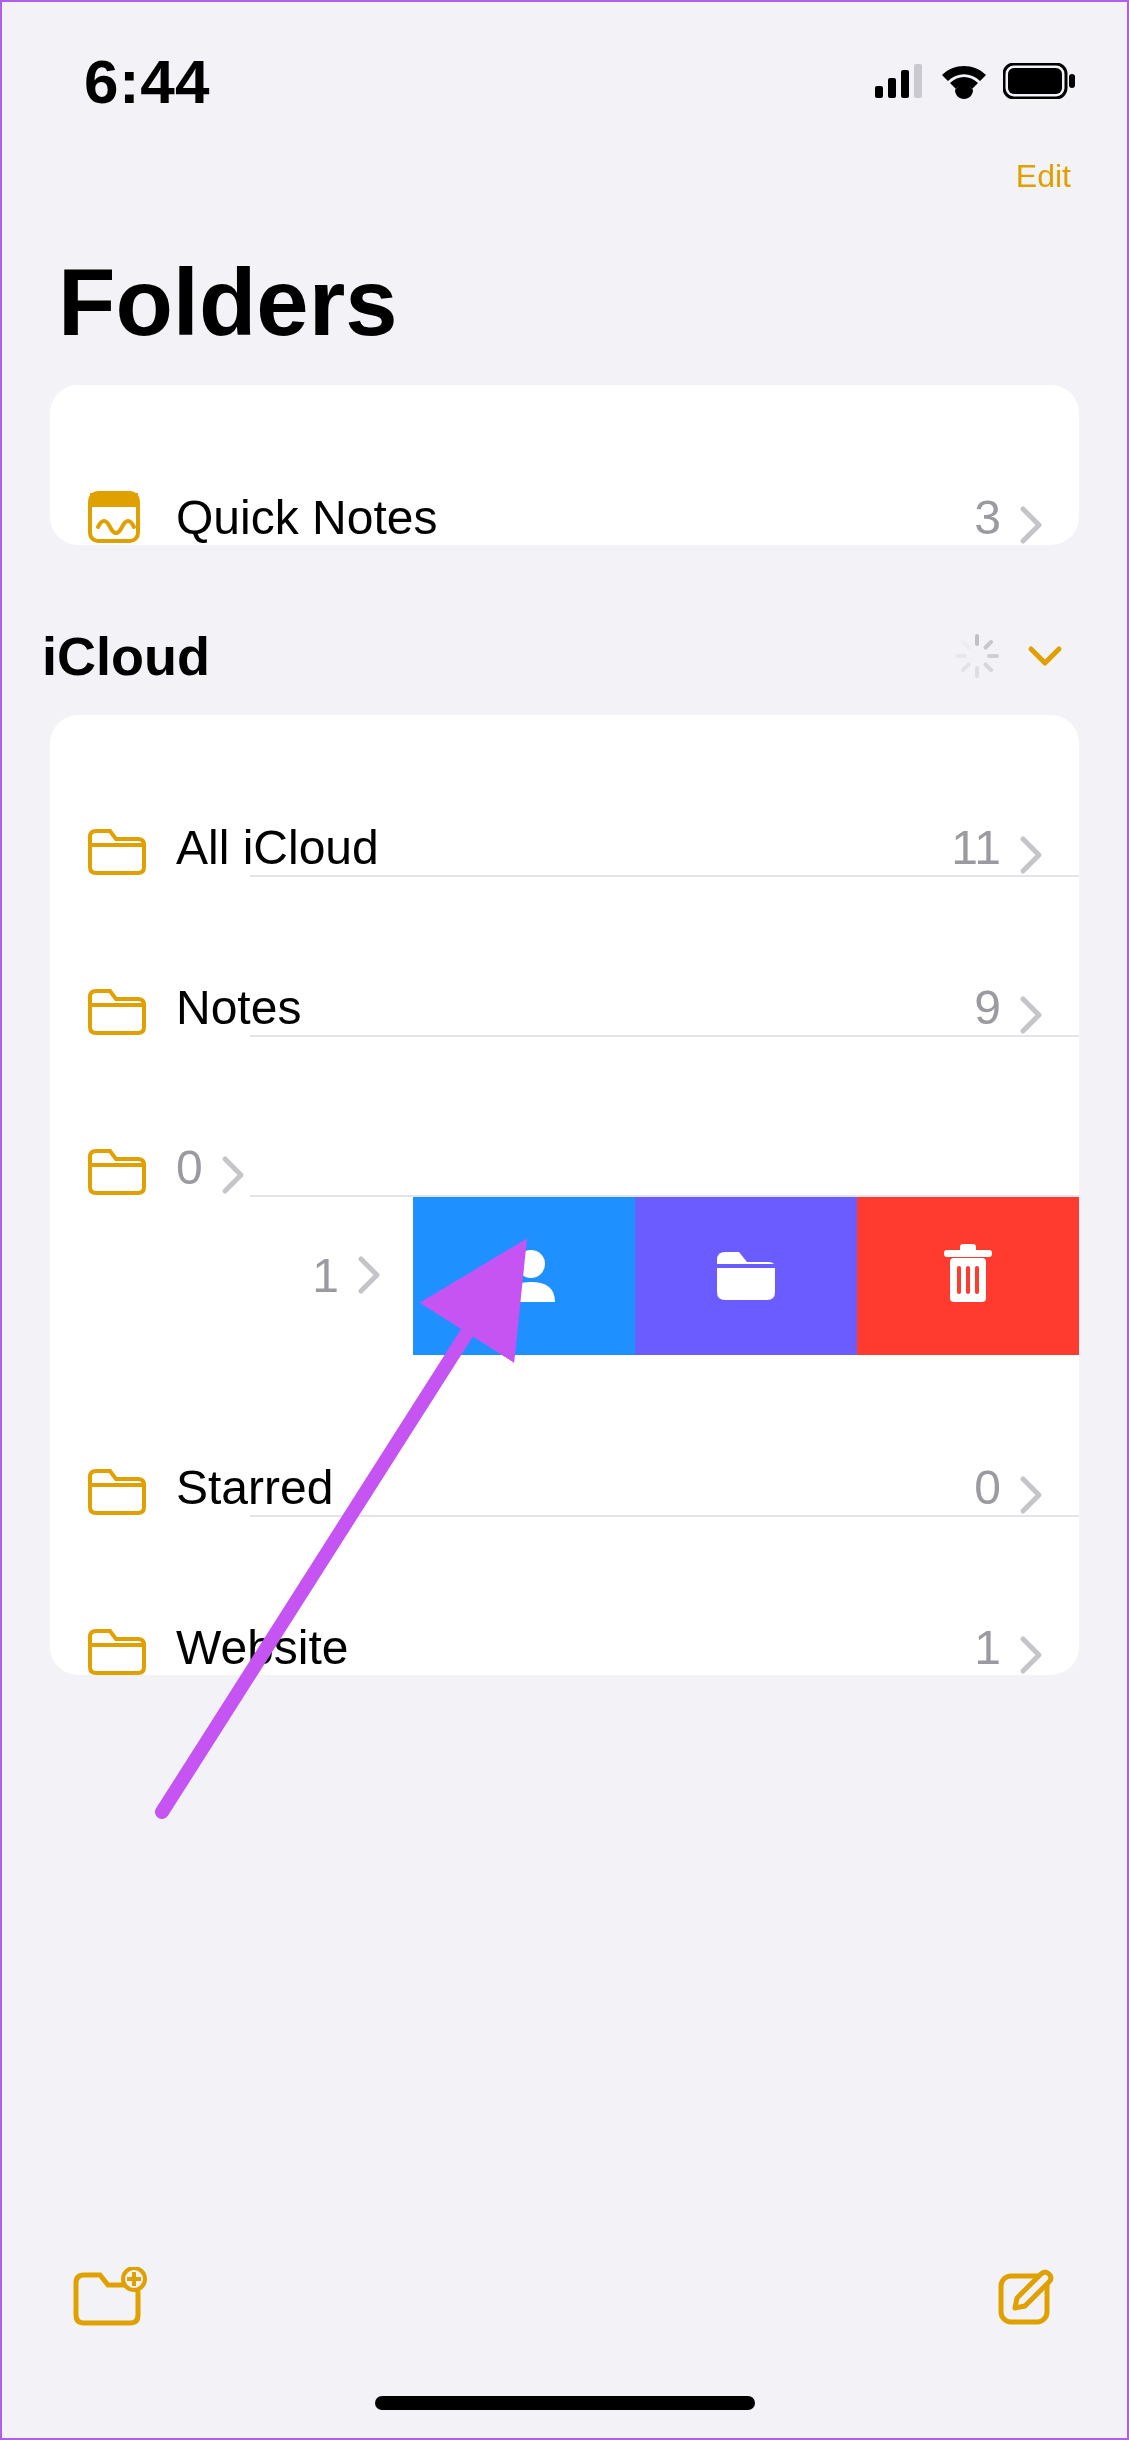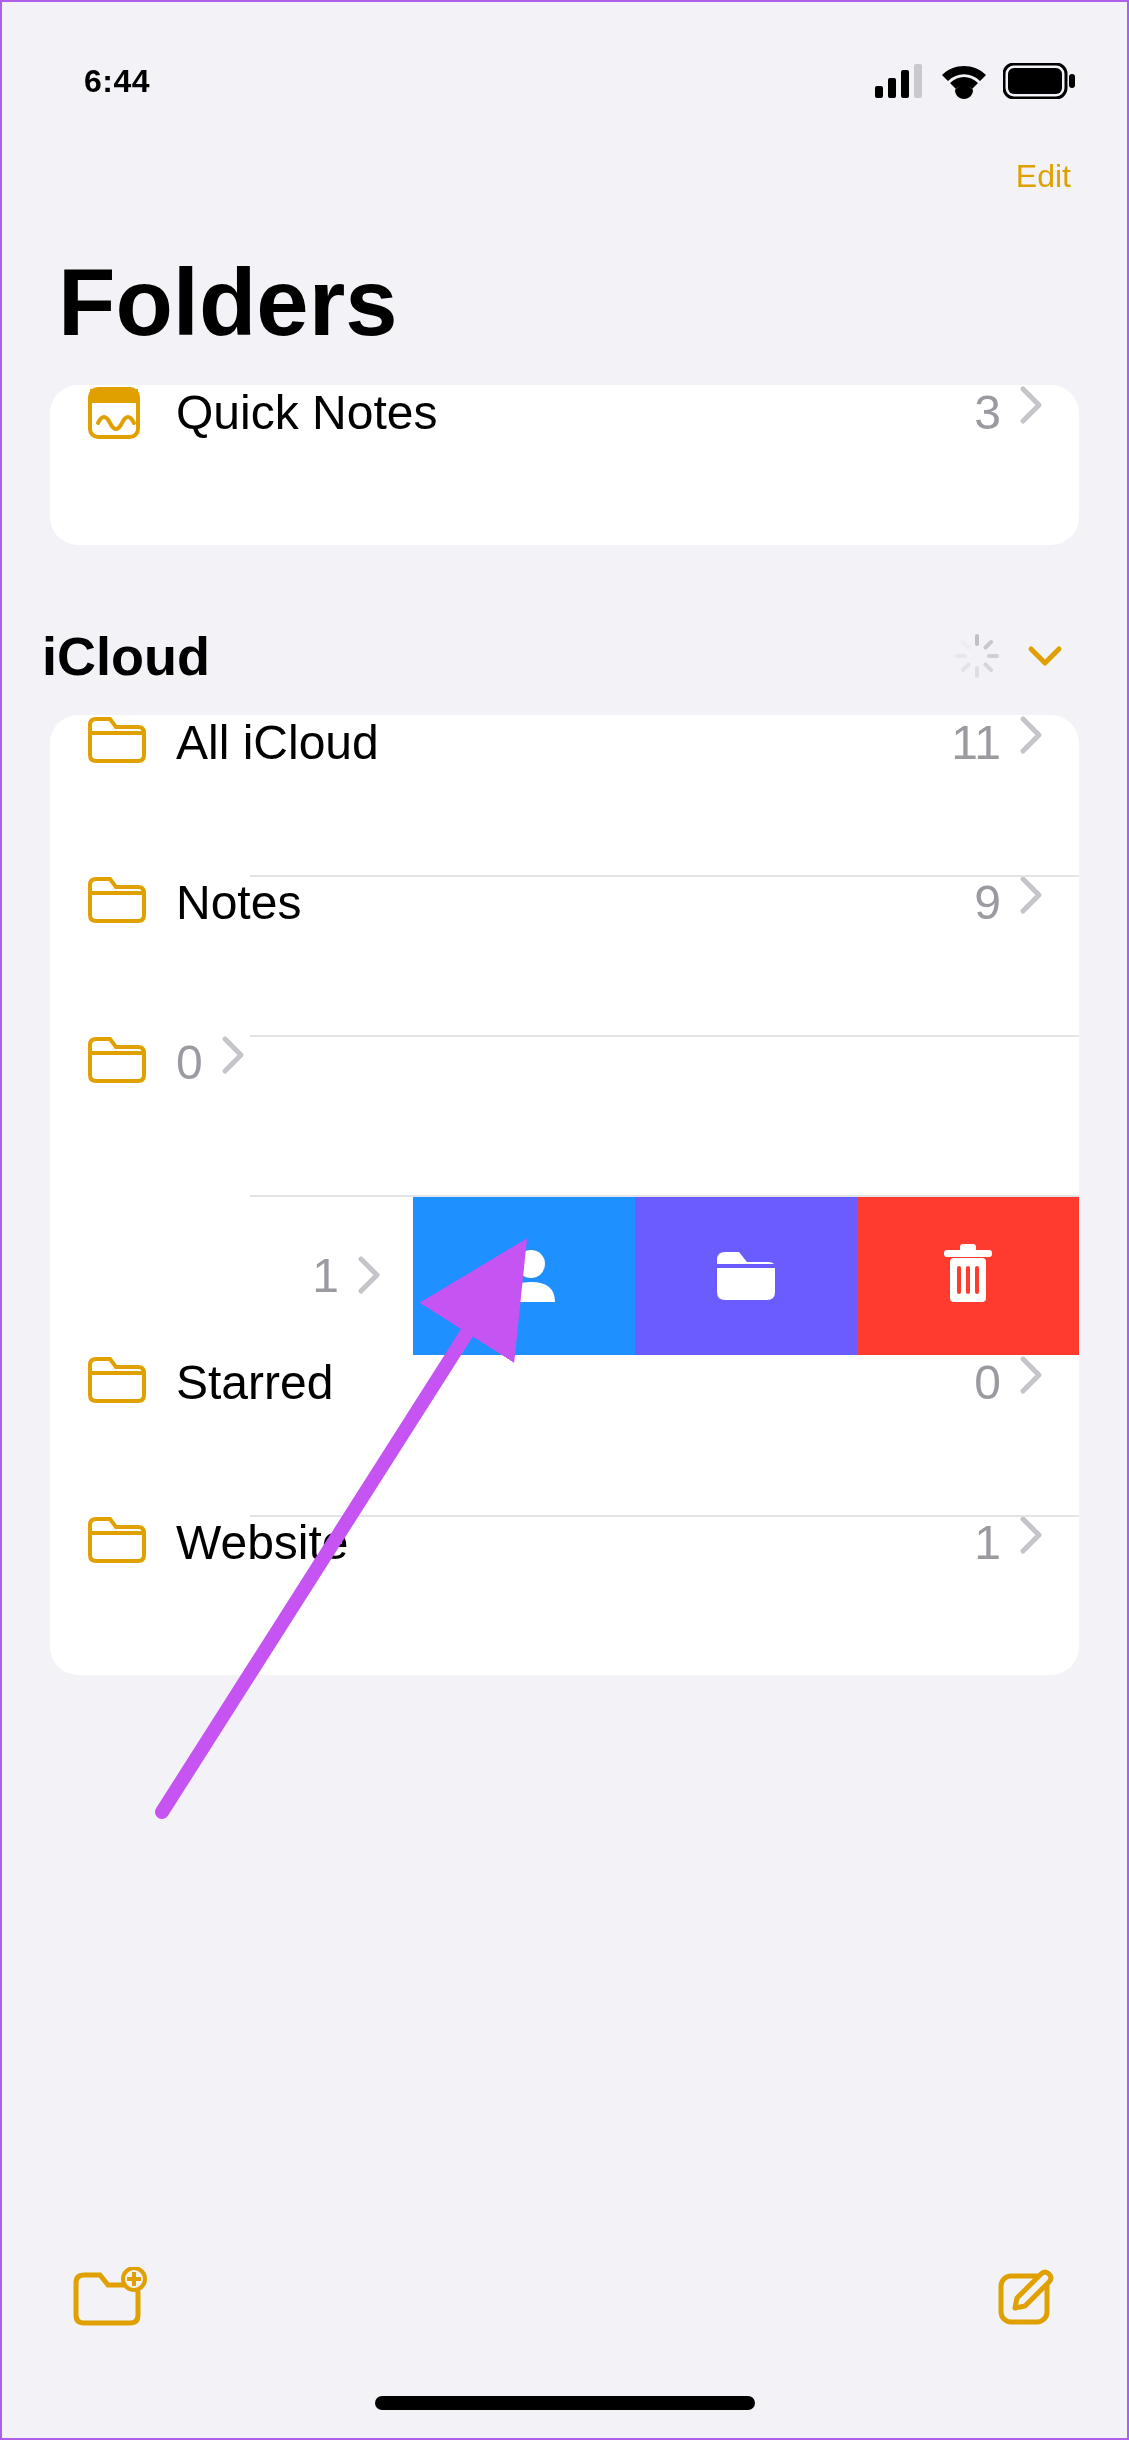--- a/index.html
+++ b/index.html
@@ -13,21 +13,21 @@
   }
   
   .status-bar {
     display: flex;
     justify-content: space-between;
     align-items: center;
     padding: 38px 50px 0 82px;
     height: 120px;
   }
   .status-time {
-    font-size: 32px;
+    font-size: 62px;
     font-weight: 600;
     letter-spacing: 0.5px;
     color: #000;
   }
   .status-icons { display: flex; align-items: center; gap: 14px; }
 
   
   .nav-bar {
     display: flex;
     justify-content: flex-end;
@@ -43,21 +43,21 @@
 
   
   .card {
     margin: 0 48px;
     background: #fff;
     border-radius: 28px;
     overflow: hidden;
   }
   .row {
     display: flex;
-    align-items: flex-start;
+    align-items: flex-end;
     height: 160px;
     padding: 0 36px 0 36px;
     position: relative;
   }
   .row .icon-slot {
     width: 90px;
     display: flex;
     justify-content: flex-start;
     align-items: center;
   }

